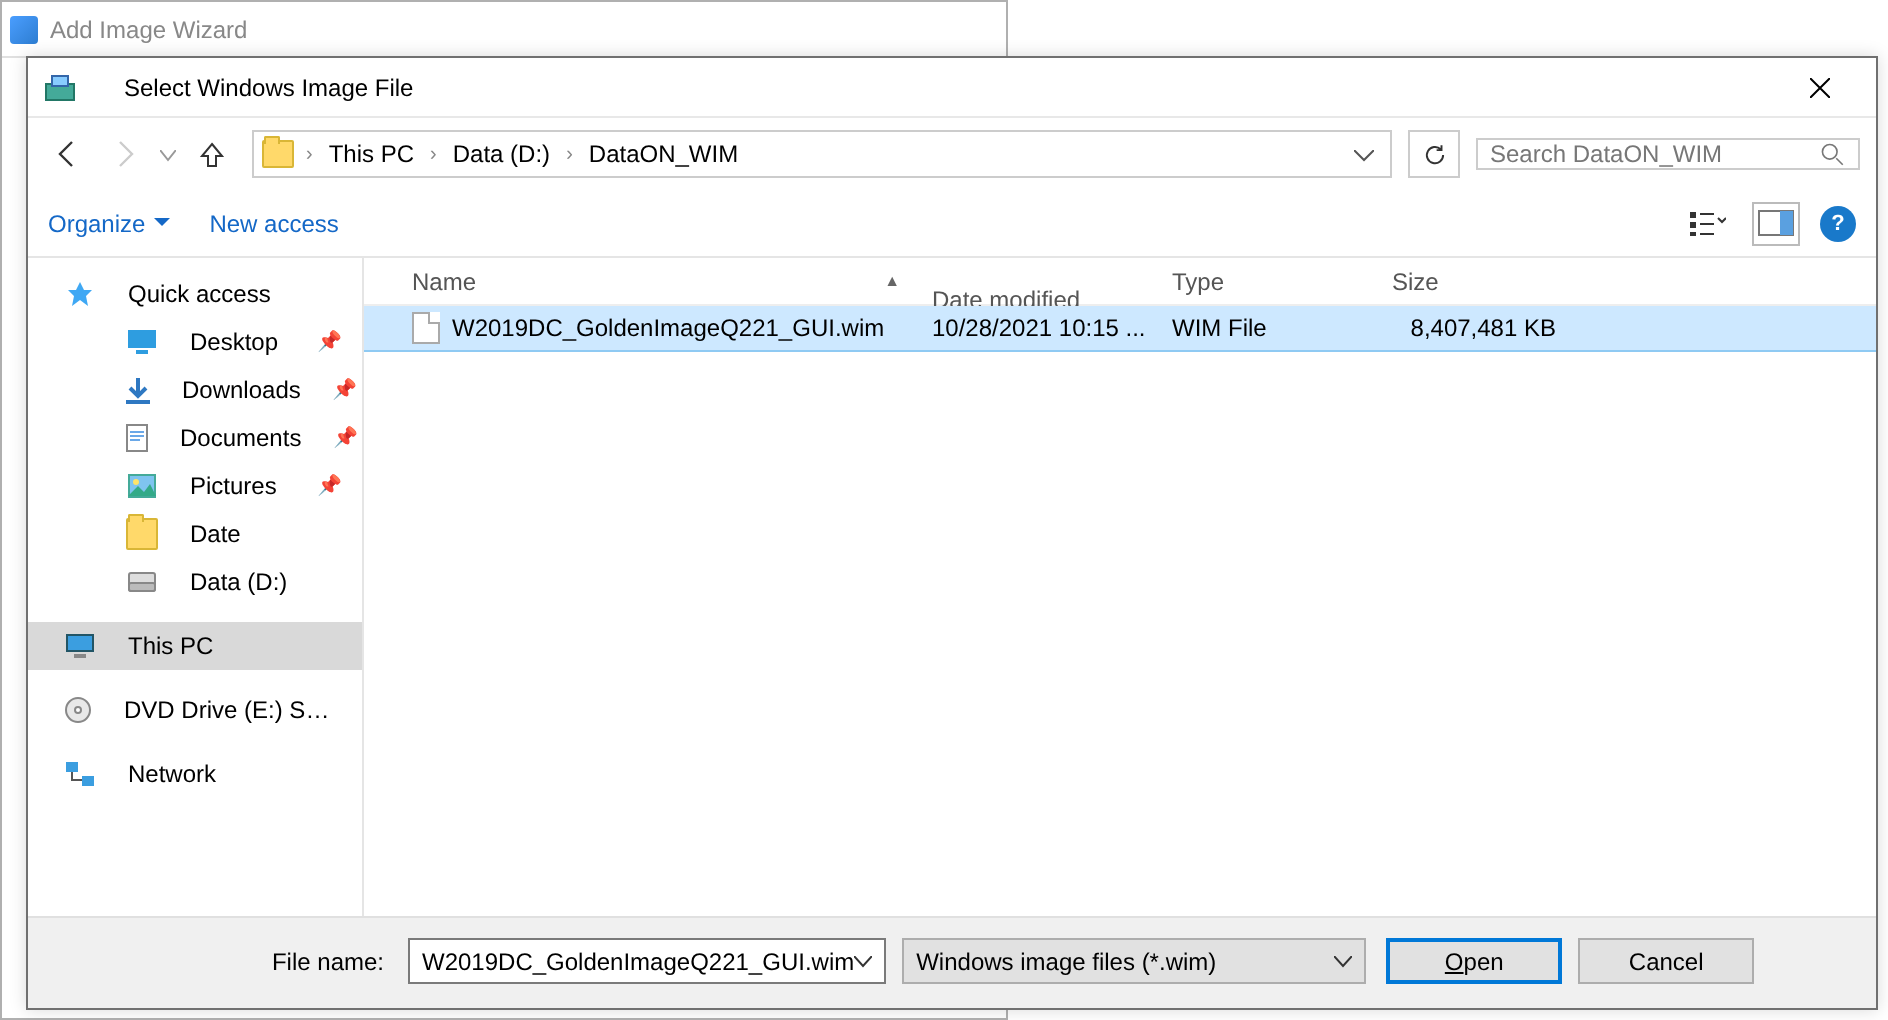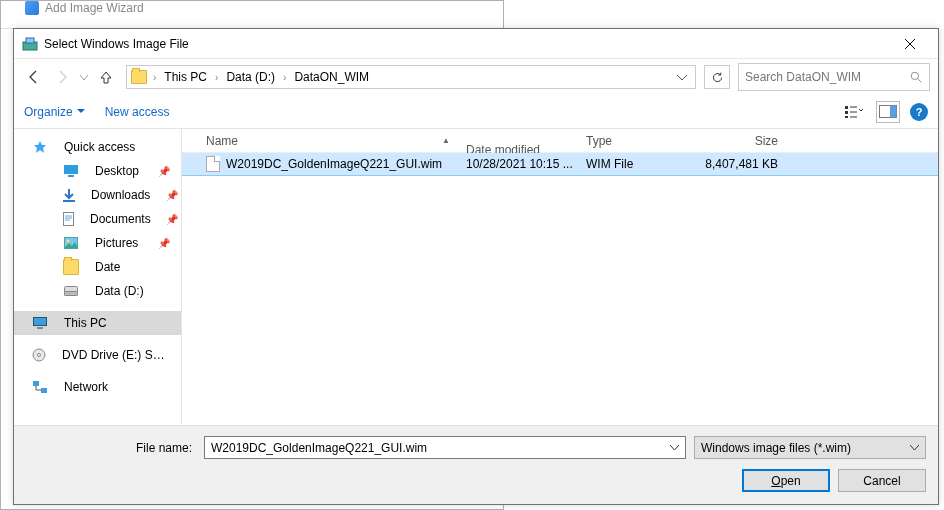--- a/index.html
+++ b/index.html
@@ -1,41 +1,41 @@
 <!DOCTYPE html>
 <html><head>
   <meta charset="utf-8">
   <style>
     * { box-sizing: border-box; margin: 0; padding: 0; font-family: "Segoe UI", Tahoma, sans-serif; font-size: 12px; }
     body { background: #fff; width: 944px; height: 510px; position: relative; overflow: hidden; }
 
     
     .bg-window { position: absolute; left: 0; top: 0; width: 504px; height: 510px; border: 1px solid #b0b0b0; background: #fff;}
-    .bg-titlebar { height: 28px; display: flex; align-items: flex-start; padding: 0 24px; gap: 6px; border-bottom: 1px solid #e0e0e0; color: #888;}
+    .bg-titlebar { height: 28px; display: flex; align-items: center; padding: 0 4px; gap: 6px; border-bottom: 1px solid #e0e0e0; color: #888;}
     .bg-icon { width: 14px; height: 14px; background: linear-gradient(135deg,#4a9eff,#2d7dd1); border-radius: 2px;}
 
     
     .dialog { position: absolute; left: 13px; top: 28px; width: 926px; height: 477px; border: 1px solid #707070; background: #fff; display: flex; flex-direction: column; box-shadow: 0 0 8px rgba(0,0,0,0.15);}
-    .titlebar { height: 30px; display: flex; align-items: center; padding: 0 8px; gap: 6px; border-bottom: 1px solid #e8e8e8;}
+    .titlebar { height: 30px; display: flex; align-items: center; padding: 0 8px; gap: 24px; border-bottom: 1px solid #e8e8e8;}
     .title-icon { width: 16px; height: 16px; display:flex; align-items:center; justify-content:center;}
     .close-btn { margin-left: auto; width: 40px; height: 28px; display:flex; align-items:center; justify-content:center; cursor:pointer;}
 
     
     .navrow { height: 36px; display:flex; align-items:center; padding: 0 8px; gap:4px; }
     .nav-btn { width: 24px; height:24px; display:flex; align-items:center; justify-content:center; color:#555; cursor:pointer;}
     .nav-btn.disabled { color:#bbb; cursor:default;}
     .nav-sep { color:#999; margin:0 2px;}
     .address-bar { flex:1; height:24px; border:1px solid #ccc; display:flex; align-items:center; padding:0 4px; gap:4px; margin:0 4px;}
     .folder-icon { width:16px; height:14px; background:#ffd96a; border:1px solid #d9b636; border-radius:1px; position:relative;}
     .folder-icon::before { content:""; position:absolute; top:-3px; left:0; width:6px; height:3px; background:#ffd96a; border:1px solid #d9b636; border-bottom:none; border-radius:1px 1px 0 0;}
     .crumb { padding:0 2px; cursor:pointer;}
     .crumb-sep { color:#888; padding:0 2px; font-size:10px;}
     .addr-drop { margin-left:auto; color:#555; padding:0 4px;}
     .refresh-btn { width:26px; height:24px; border:1px solid #ccc; display:flex; align-items:center; justify-content:center; cursor:pointer; margin-right:4px;}
-    .search-box { width:192px; height:28px; border:1px solid #ccc; display:flex; align-items:center; padding:0 6px; gap:6px; color:#777;}
+    .search-box { width:192px; height:16px; border:1px solid #ccc; display:flex; align-items:center; padding:0 6px; gap:6px; color:#777;}
     .search-box span.ph { flex:1; white-space:nowrap; overflow:hidden;}
 
     
     .toolbar { height: 34px; border-bottom:1px solid #e5e5e5; display:flex; align-items:center; padding:0 10px; gap:20px;}
     .tb-link { color:#1468c7; cursor:pointer; display:flex; align-items:center; gap:4px;}
     .tb-right { margin-left:auto; display:flex; align-items:center; gap:10px;}
     .tb-icon-btn { width:24px; height:22px; border:1px solid transparent; display:flex; align-items:center; justify-content:center; cursor:pointer; color:#333;}
     .tb-icon-btn.framed { border-color:#bbb;}
     .help-btn { width:18px; height:18px; border-radius:50%; background:#1979ca; color:#fff; display:flex; align-items:center; justify-content:center; font-weight:bold; font-size:11px; cursor:pointer;}
 
@@ -48,35 +48,35 @@
     .tree-sub { padding-left:49px;}
     .ico { width:16px; height:16px; display:inline-flex; align-items:center; justify-content:center; font-size:12px;}
 
     
     .filelist { flex:1; display:flex; flex-direction:column;}
     .columns { display:flex; height:24px; align-items:center; border-bottom:1px solid #eee; color:#555; padding:0 0 0 16px;}
     .col { padding:0 8px; display:flex; align-items:center; gap:4px;}
     .col.name { flex:0 0 260px;}
     .col.date { flex:0 0 120px;margin-top:19px;}
     .col.type { flex:0 0 110px;}
-    .col.size { flex:0 0 110px; justify-content:flex-end; padding-right:20px;}
+    .col.size { flex:0 0 110px; padding-right:20px;}
     .sort-ind { font-size:8px; color:#666; margin-left:auto;}
     .rows { flex:1; overflow:auto;}
     .row { display:flex; height:22px; align-items:center; padding:0 0 0 16px; cursor:pointer;}
     .row.selected { background:#cde8ff; outline:1px solid #8fcaf3;}
     .cell { padding:0 8px; display:flex; align-items:center; gap:6px; white-space:nowrap; overflow:hidden;}
     .cell.name { flex:0 0 260px;}
     .cell.date { flex:0 0 120px;}
     .cell.type { flex:0 0 110px;}
     .cell.size { flex:0 0 110px; justify-content:flex-end; padding-right:20px;}
     .file-icon { width:14px; height:16px; border:1px solid #aaa; background:#fff; position:relative;}
     .file-icon::after { content:""; position:absolute; top:-1px; right:-1px; width:5px; height:5px; background:#fff; border-left:1px solid #aaa; border-bottom:1px solid #aaa;}
 
     
-    .footer { border-top:1px solid #e0e0e0; background:#f0f0f0; padding:10px 12px 12px 12px; display:flex; flex-direction:column; gap:10px;}
+    .footer { border-top:1px solid #e0e0e0; background:#f0f0f0; padding:10px 12px 12px 12px; display:flex; flex-direction:row; gap:10px;}
     .fn-row { display:flex; align-items:center; gap:8px;}
     .fn-label { width:170px; text-align:right; padding-right:4px;}
     .fn-input { flex:1; height:23px; border:1px solid #7a7a7a; background:#fff; padding:0 6px; display:flex; align-items:center; justify-content:space-between;}
     .filter-select { width:232px; height:23px; border:1px solid #adadad; background:#e1e1e1; padding:0 6px; display:flex; align-items:center; justify-content:space-between; cursor:pointer;}
     .btn-row { display:flex; justify-content:flex-end; gap:8px;}
     .btn { width:88px; height:23px; border:1px solid #adadad; background:#e1e1e1; display:flex; align-items:center; justify-content:center; cursor:pointer;}
     .btn.primary { border:1px solid #0078d7; box-shadow: inset 0 0 0 1px #0078d7;}
 
     .underlined-first::first-letter { text-decoration: underline; }
   </style>

